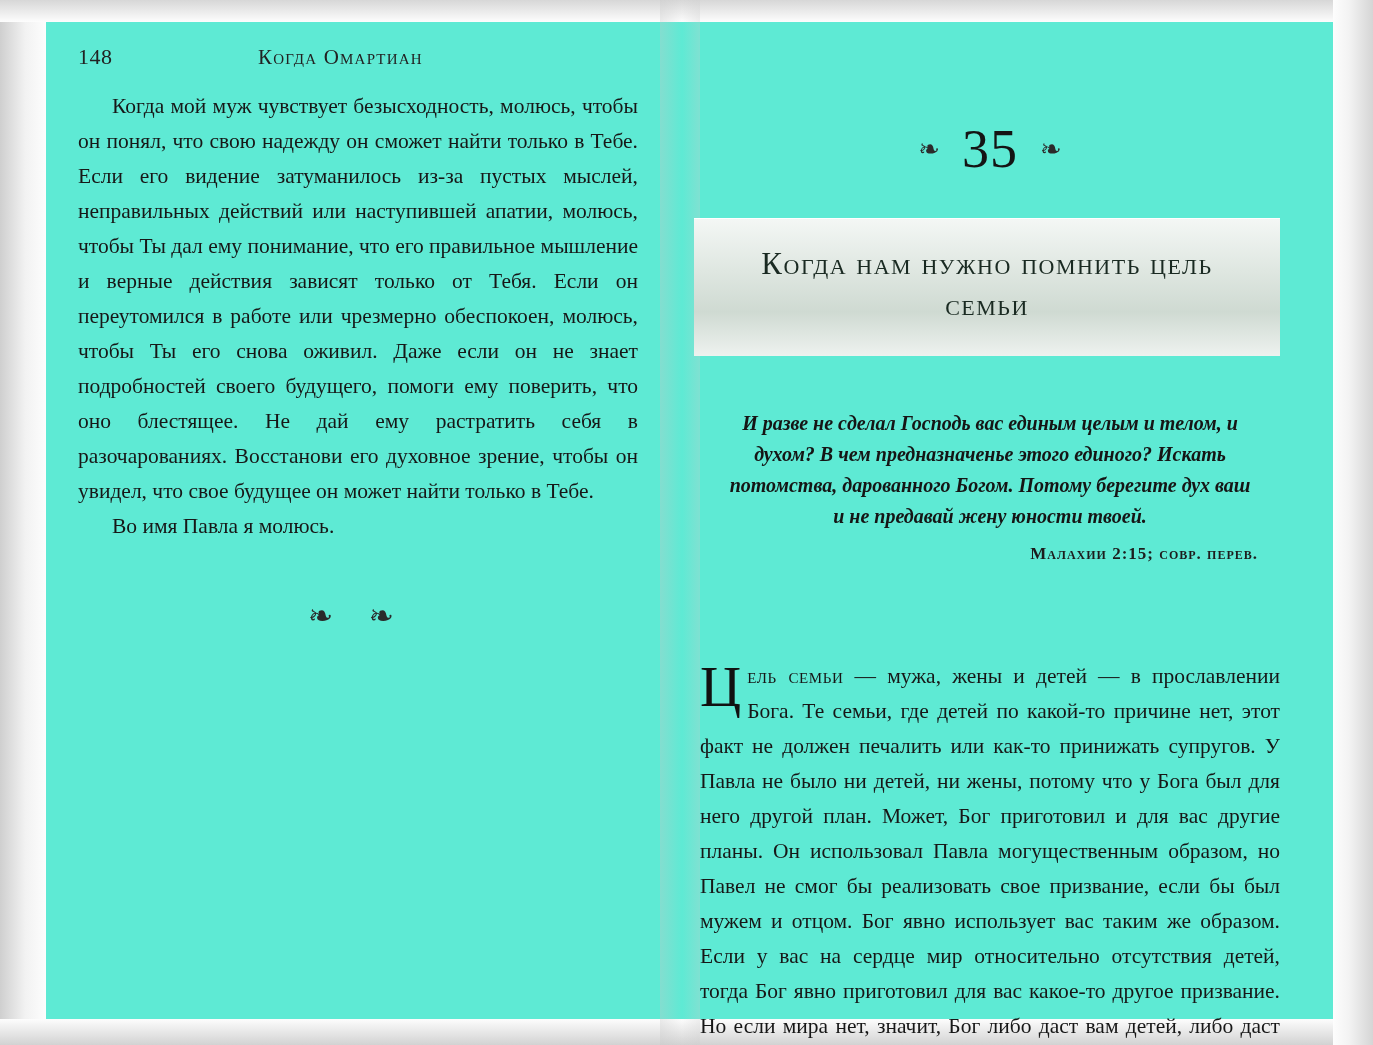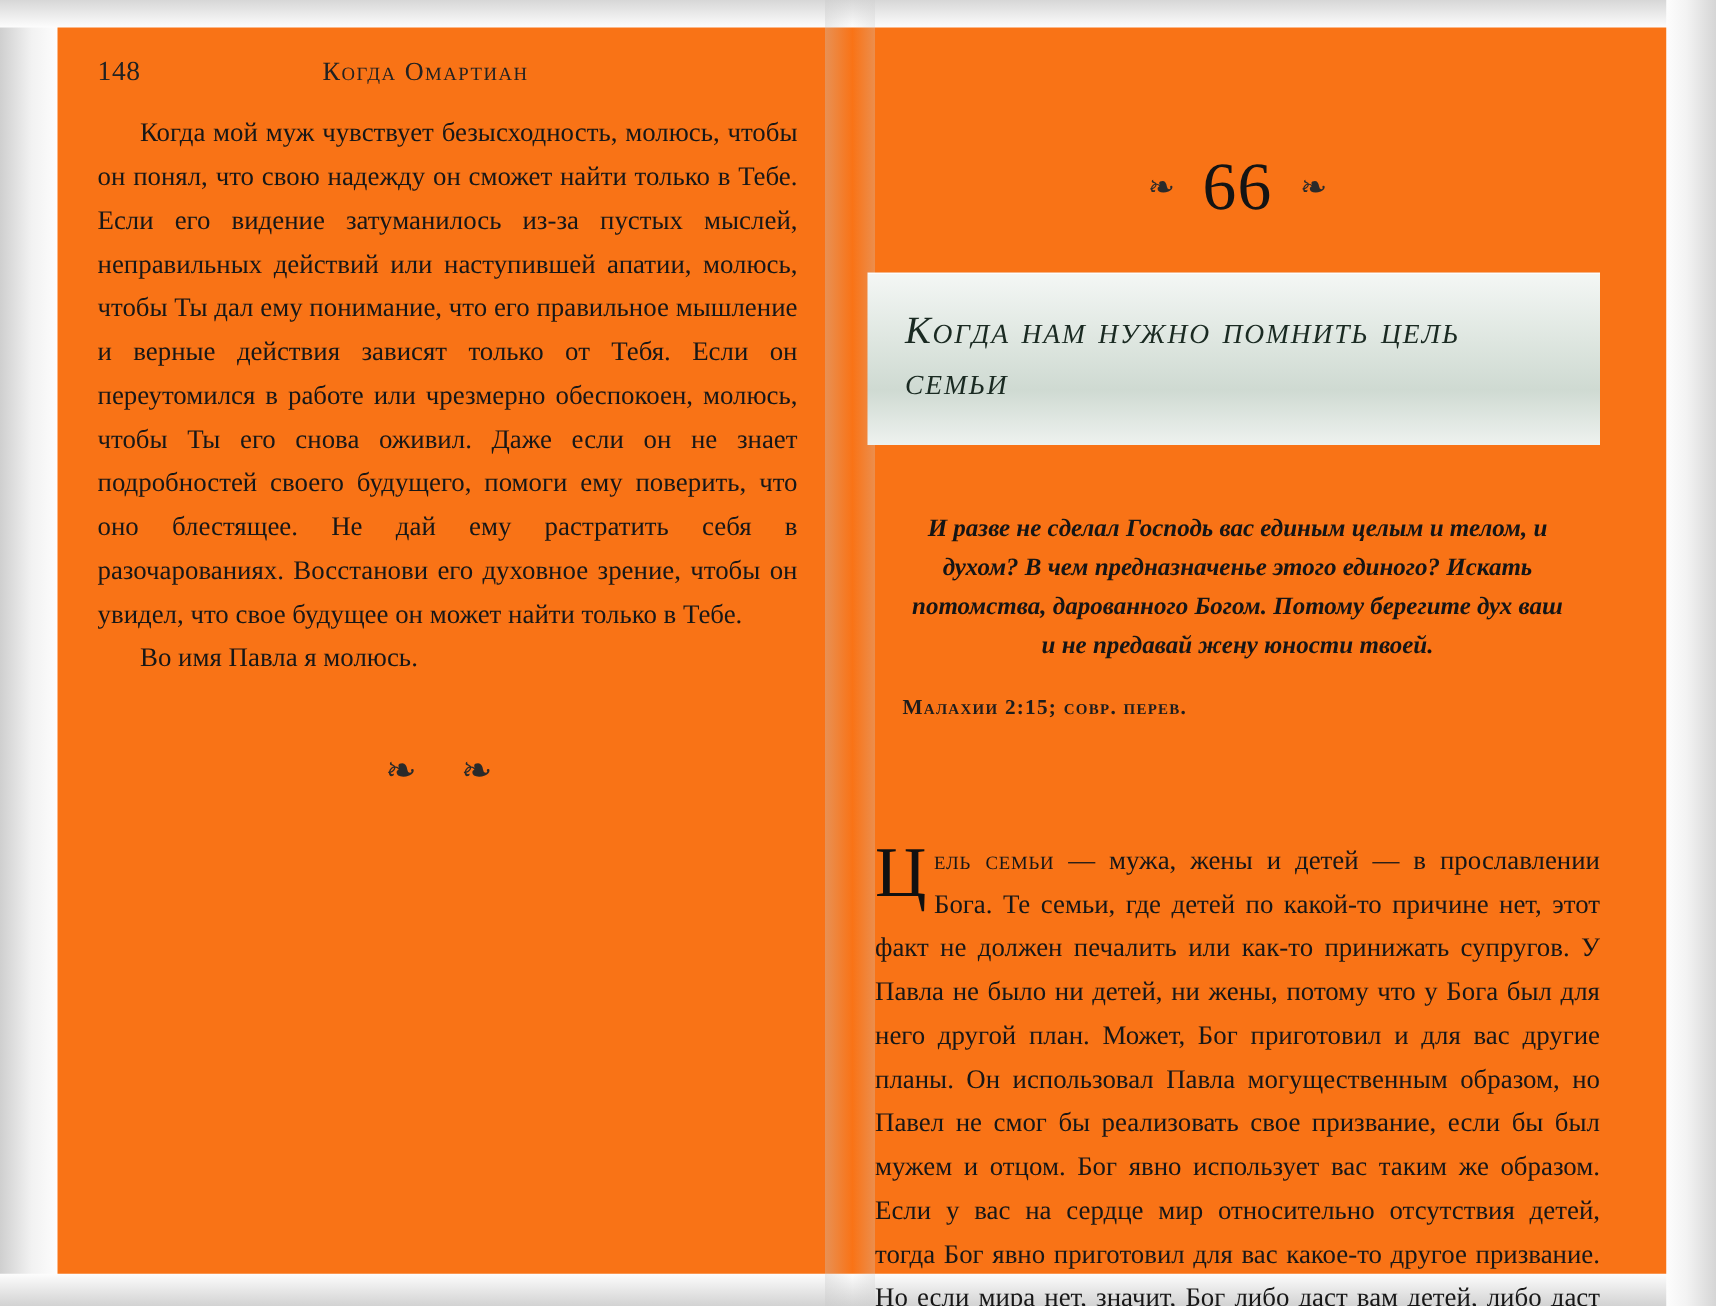--- a/index.html
+++ b/index.html
@@ -4,21 +4,21 @@
 <style>
   html, body {
     margin: 0;
     padding: 0;
     background: #ffffff;
   }
   .page {
     position: relative;
     width: 1373px;
     height: 1045px;
-    background: #f97316;
+    background: #5eead4;
     overflow: hidden;
     font-family: "Liberation Serif", "DejaVu Serif", serif;
     color: #1b1b1b;
   }
   
   .page::before {
     content: "";
     position: absolute;
     left: 0; top: 0; bottom: 0;
     width: 46px;
@@ -126,42 +126,42 @@
     letter-spacing: 1px;
     color: #141414;
   }
   .chapter-title-band {
     margin-top: 42px;
     margin-left: -6px;
     padding: 26px 30px 30px 30px;
     background:
       linear-gradient(to bottom, #f4f7f5 0%, #dfe7e1 38%, #cfdad2 68%, #eef2ef 100%);
     box-shadow: inset 0 1px 0 #ffffff;
-    font-style: italic;
+    text-align: center;
   }
   .chapter-title {
     font-variant: small-caps;
     font-size: 31px;
     line-height: 1.32;
     letter-spacing: 1.5px;
     color: #1a2a22;
   }
   .epigraph {
     margin-top: 52px;
     padding: 0 22px;
     font-style: italic;
     font-size: 20px;
     line-height: 1.56;
     text-align: center;
     color: #151515;
     font-weight: bold;
   }
   .epigraph-ref {
-    margin-top: 20px;
-    text-align: left;
+    margin-top: 8px;
+    text-align: right;
     font-variant: small-caps;
     font-style: normal;
     font-size: 17px;
     letter-spacing: 1px;
     color: #1d1d1d;
   }
   .chapter-body {
     margin-top: 92px;
     font-size: 21.5px;
     line-height: 1.63;
@@ -203,21 +203,21 @@
       <p>Во имя Павла я молюсь.</p>
     </div>
 
     <div class="ornament-break">❧ ❧</div>
   </div>
 
   <div class="right-page">
 
     <div class="chapter-number-row">
       <span class="orn">❧</span>
-      <span class="chapter-number">66</span>
+      <span class="chapter-number">35</span>
       <span class="orn">❧</span>
     </div>
 
     <div class="chapter-title-band">
       <div class="chapter-title">Когда нам нужно помнить цель семьи</div>
     </div>
 
     <div class="epigraph">
       <div>И разве не сделал Господь вас единым целым и телом, и духом? В чем предназначенье этого единого? Искать потомства, дарованного Богом. Потому берегите дух ваш и не предавай жену юности твоей.</div>
       <div class="epigraph-ref">Малахии 2:15; совр. перев.</div>

